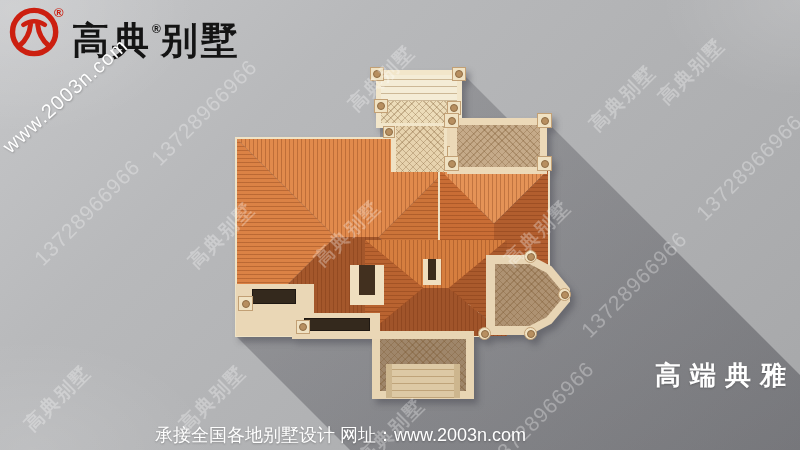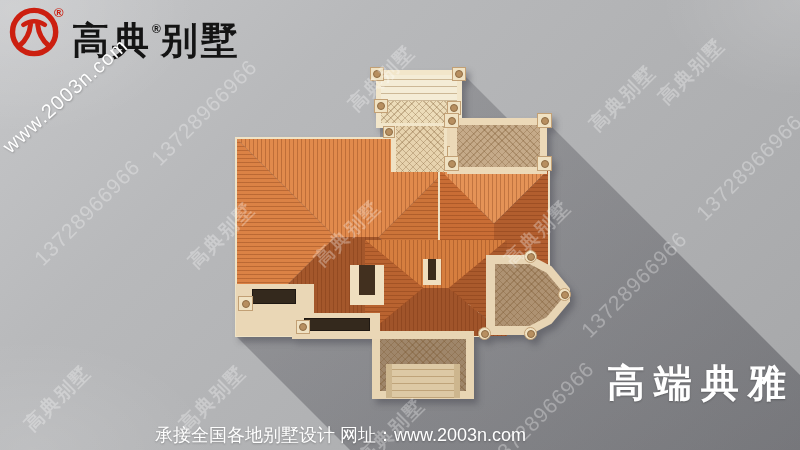--- a/index.html
+++ b/index.html
@@ -47,21 +47,21 @@
   .logo{position:absolute;left:8px;top:5px;display:flex;align-items:flex-start;z-index:9;}
   .logo-text{font-family:Liberation Sans, sans-serif;font-weight:bold;font-size:37px;
       color:#141414;letter-spacing:3px;line-height:48px;margin-left:8px;}
   .reg{font-size:12px;vertical-align:20px;letter-spacing:0;}
   .reg-red{position:absolute;left:46px;top:0px;color:#cc1f10;font-size:13px;font-weight:bold;z-index:10;}
   .diag-url{position:absolute;left:6px;top:138px;color:#fff;font-size:20px;letter-spacing:1px;
       transform:rotate(-42deg);transform-origin:0 50%;z-index:9;text-shadow:0 1px 2px rgba(0,0,0,.25);}
   .view-title{position:absolute;left:52px;top:360px;color:#fff;font-size:46px;letter-spacing:7px;z-index:9;
       text-shadow:0 1px 2px rgba(0,0,0,.2);}
   .drawing-no{position:absolute;right:6px;top:317px;color:#fff;font-size:20px;z-index:9;text-shadow:0 1px 2px rgba(0,0,0,.25);}
-  .tagline{position:absolute;right:5px;top:358px;color:#fff;font-size:38px;font-weight:bold;letter-spacing:9px;
+  .tagline{position:absolute;right:5px;top:358px;color:#fff;font-size:26px;font-weight:bold;letter-spacing:9px;
       font-family:Liberation Sans, sans-serif;z-index:9;text-shadow:0 1px 2px rgba(0,0,0,.25);}
   .contact{position:absolute;right:4px;top:414px;color:#fff;z-index:9;text-shadow:0 1px 2px rgba(0,0,0,.25);}
   .contact .lbl{font-family:"DejaVu Serif","Liberation Serif",serif;font-size:23px;}
   .contact .num{font-size:27px;letter-spacing:1px;}
   .footer{position:absolute;left:155px;top:423px;color:#fff;font-size:18px;z-index:9;
       font-family:Liberation Sans, sans-serif;text-shadow:0 1px 2px rgba(0,0,0,.25);}
 </style>
 </head>
 <body>
 

